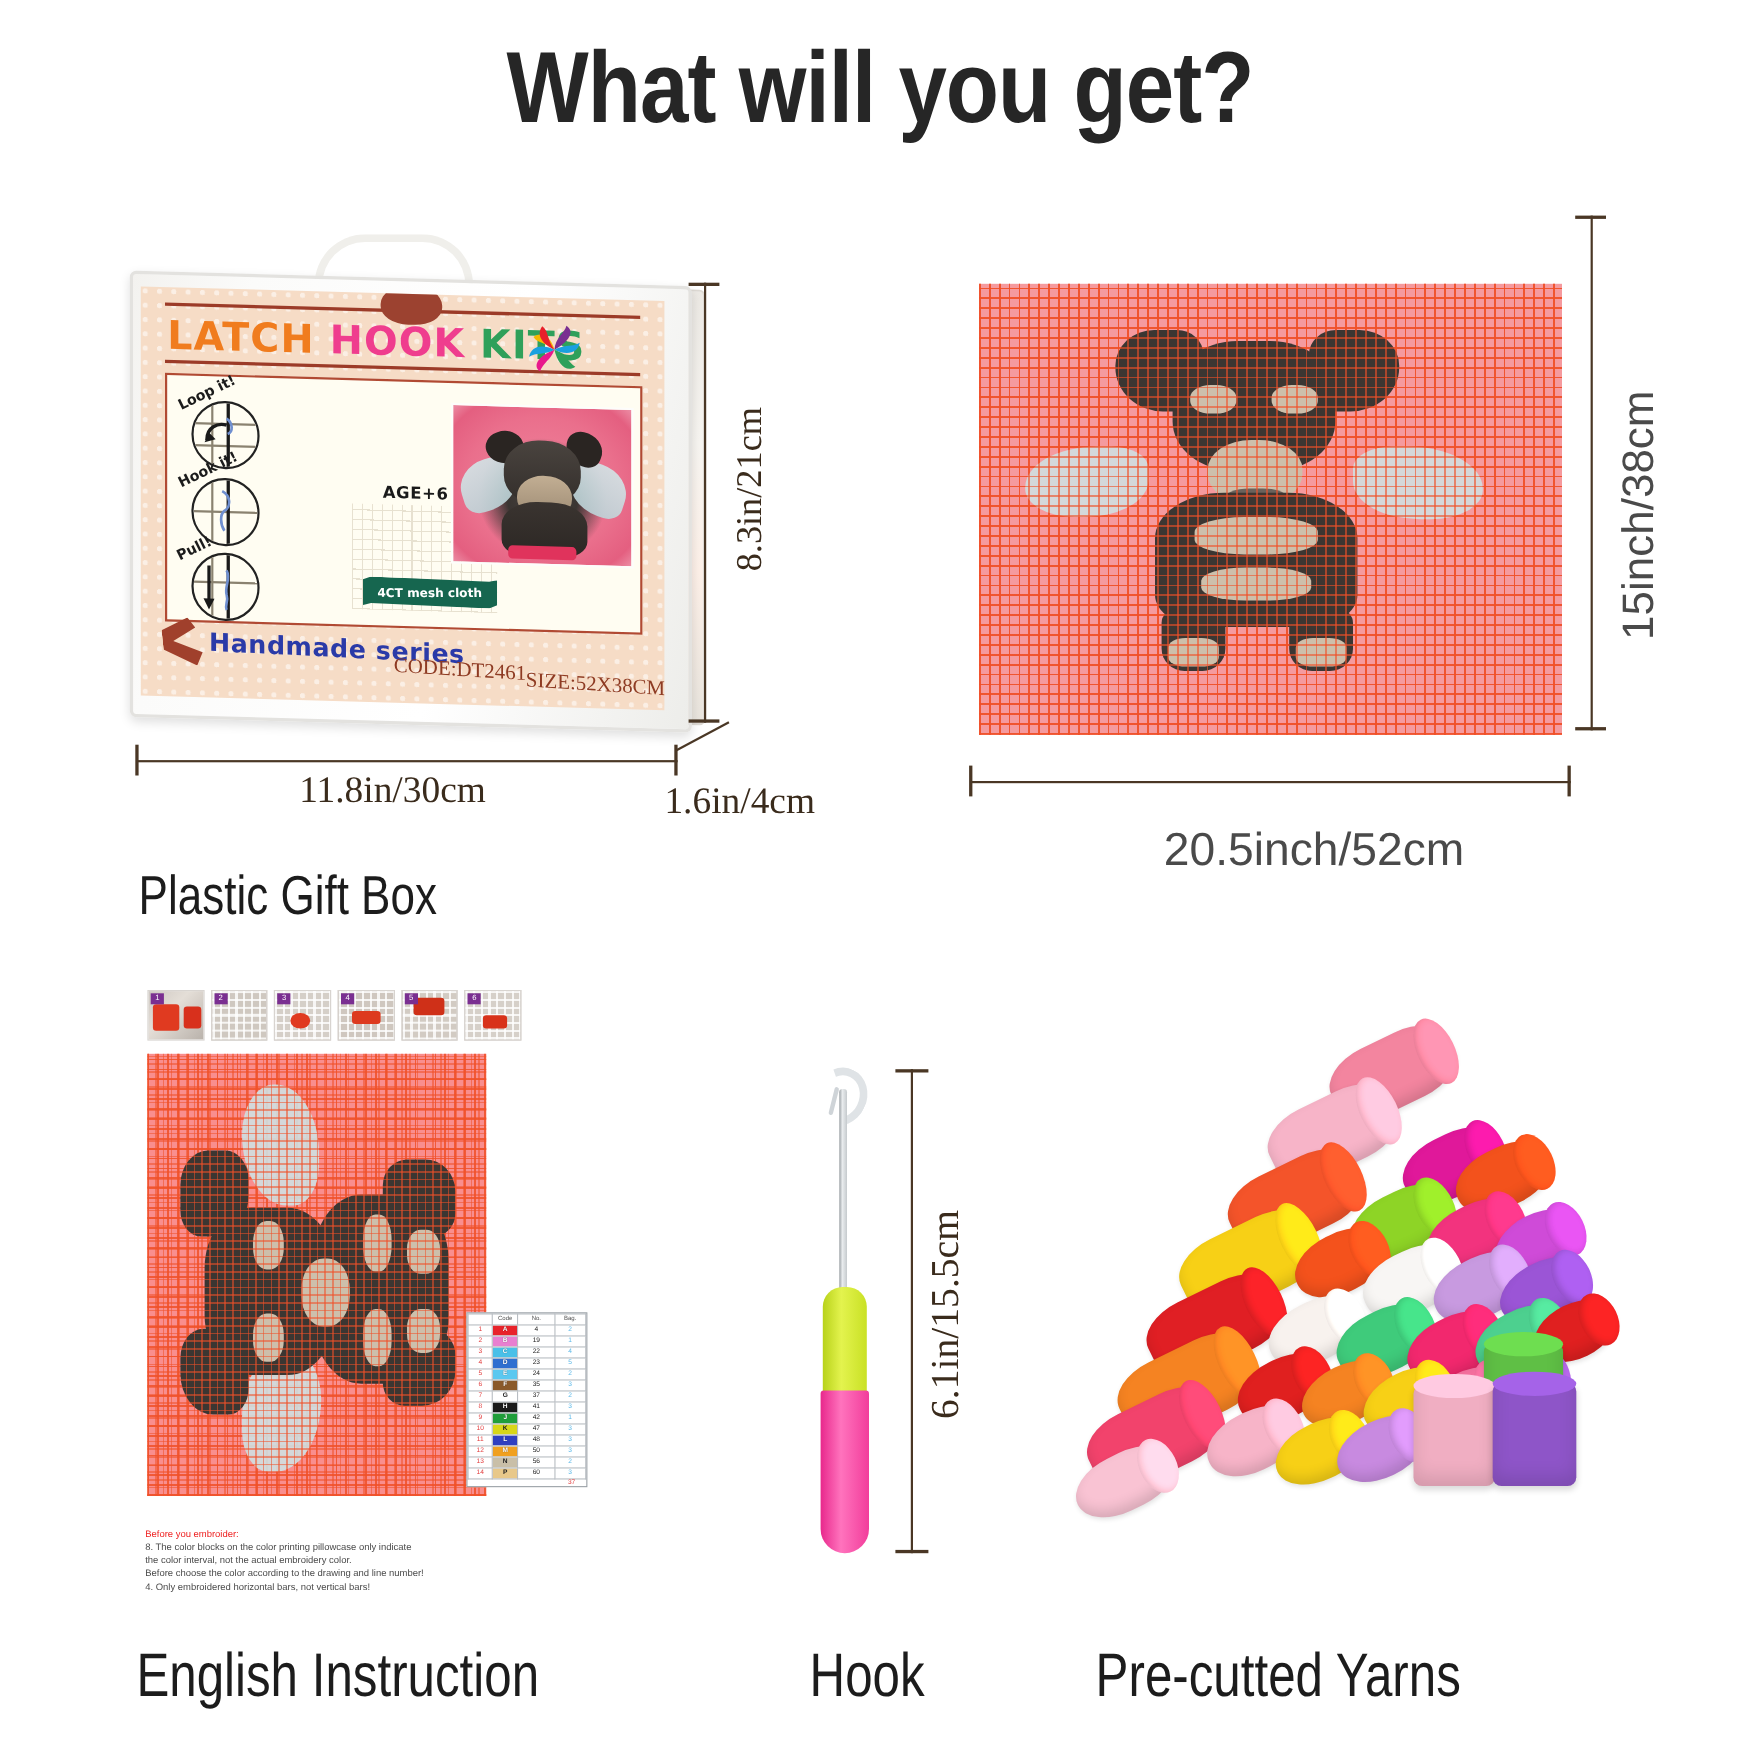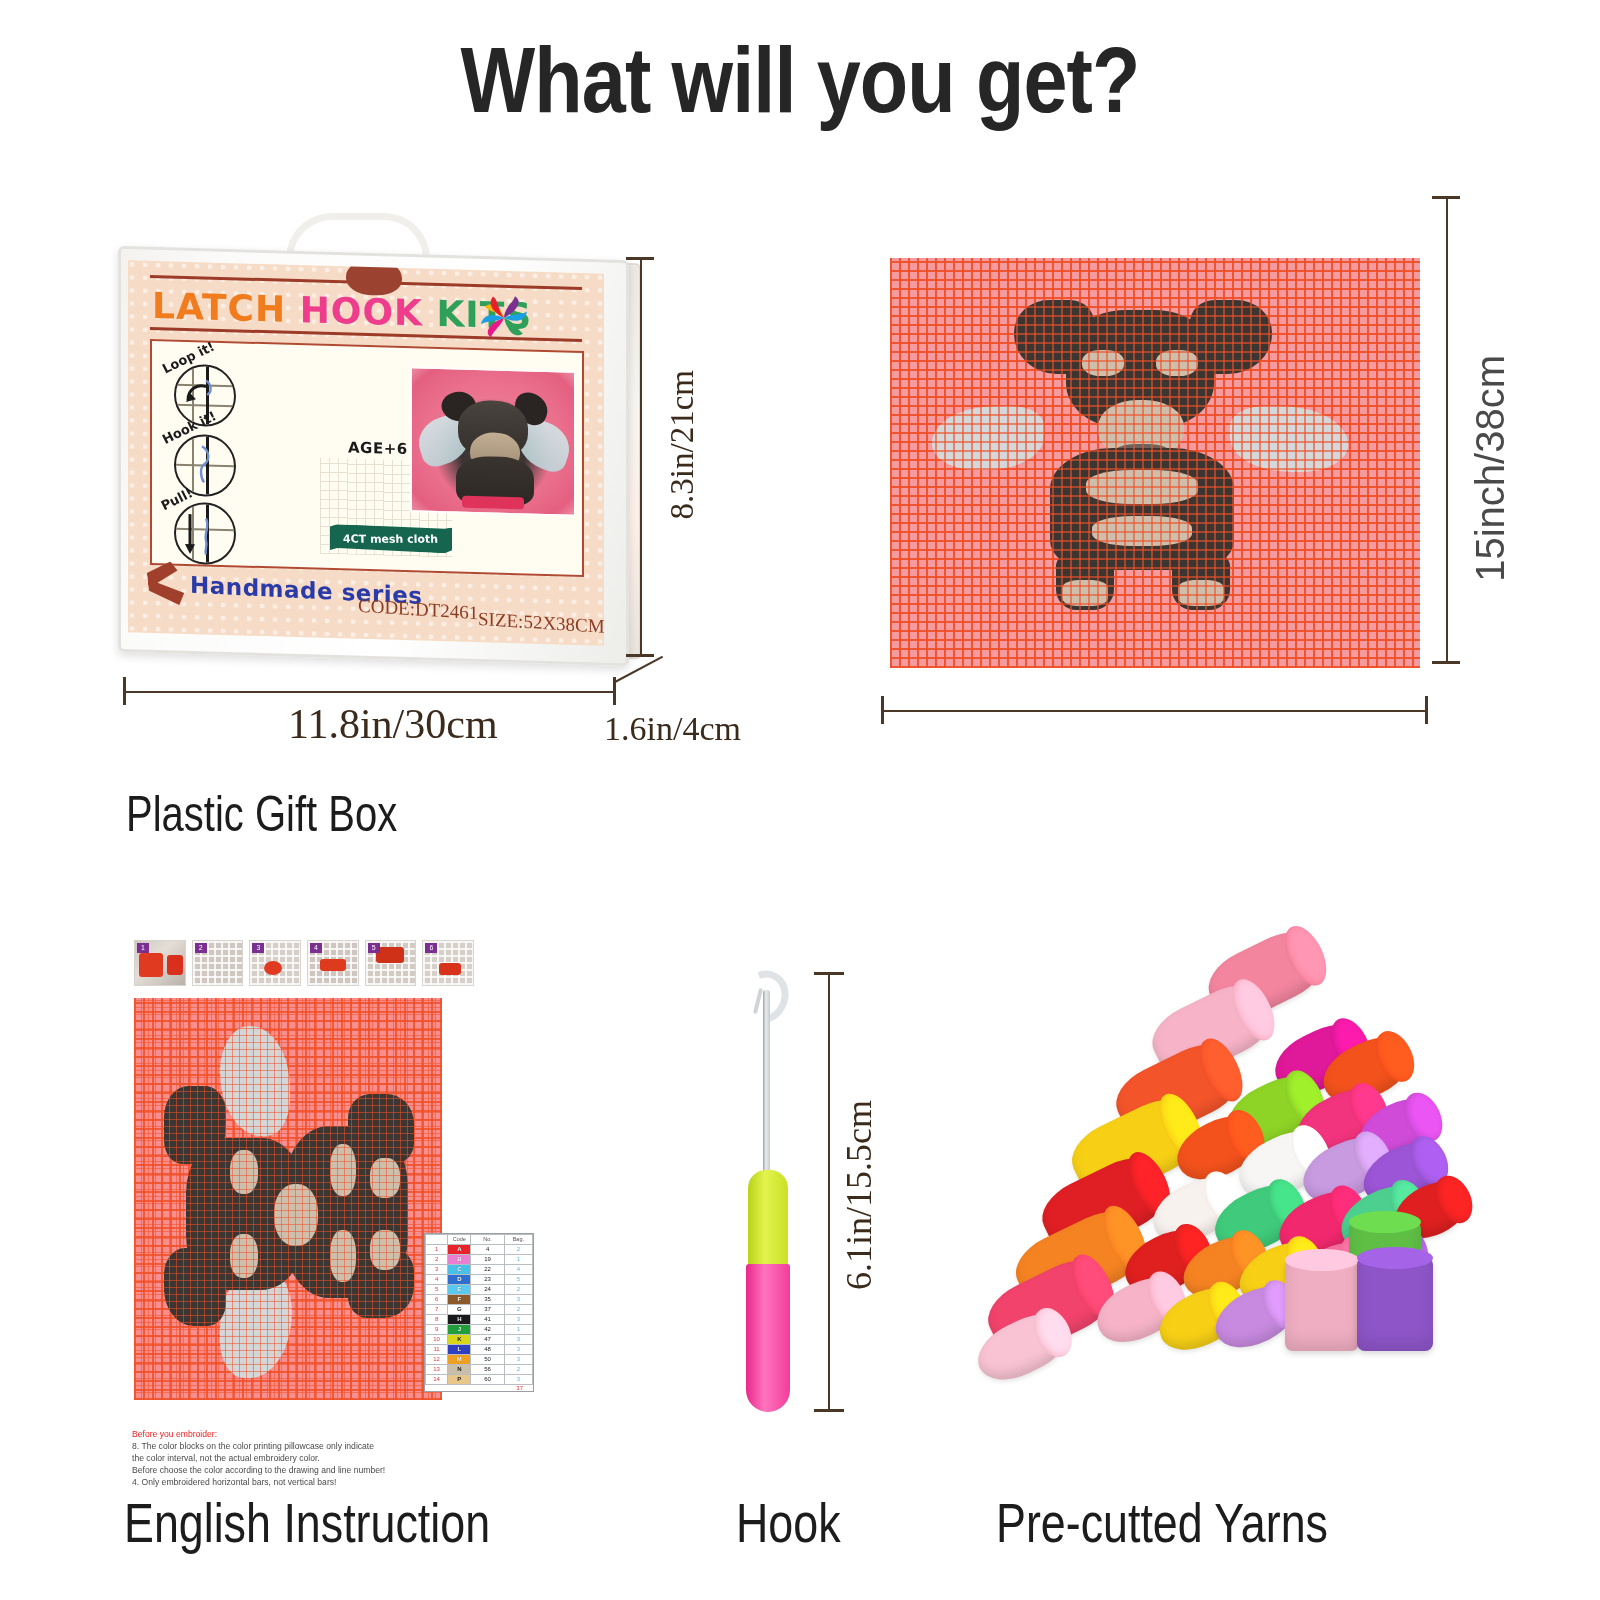--- a/index.html
+++ b/index.html
@@ -154,21 +154,21 @@
       repeating-linear-gradient(90deg, rgba(240,80,40,.85) 0 1.6px, transparent 1.6px 9px);
   }
 
   
   .m-dark{background:#3b3632;position:absolute;}
   .m-mid{background:#6a625b;position:absolute;}
   .m-lt{background:#cdbfab;position:absolute;}
   .m-wing{background:#cfe0e2;position:absolute;}
 
   
-  #sheet{position:absolute;left:126px;top:940px;width:400px;height:570px;}
+  #sheet{position:absolute;left:126px;top:900px;width:400px;height:570px;}
   .thumbstrip{position:absolute;left:8px;top:0;width:340px;height:52px;display:flex;gap:6px;}
   .thumb{
     width:52px;height:44px;border:1px solid #d8d4d0;position:relative;overflow:hidden;
     background:#ddd9d4;
   }
   .thumb .tnum{
     position:absolute;left:2px;top:2px;width:12px;height:10px;background:#7a2f91;
     color:#fff;font-size:7px;line-height:10px;text-align:center;
     font-family:"Liberation Sans",sans-serif;
   }
@@ -351,21 +351,21 @@
     <div class="tick" style="left:508px;top:449px;width:28px;height:3px;"></div>
 
     <div class="hline" style="left:6px;top:486px;width:492px;"></div>
     <div class="tick" style="left:5px;top:472px;width:3px;height:28px;"></div>
     <div class="tick" style="left:495px;top:472px;width:3px;height:28px;"></div>
 
     <div class="hline" style="left:497px;top:476px;width:54px;transform:rotate(-28deg);transform-origin:left center;"></div>
   </div>
 
   <div class="dimlbl" style="left:664px;top:370px;writing-mode:vertical-rl;transform:rotate(180deg);">8.3in/21cm</div>
-  <div class="dimlbl" style="left:272px;top:700px;font-size:42px;margin-left:16px;">11.8in/30cm</div>
+  <div class="dimlbl" style="left:272px;top:700px;font-size:34px;">11.8in/30cm</div>
   <div class="dimlbl" style="left:604px;top:710px;font-size:34px;">1.6in/4cm</div>
 
   <div class="cap" style="left:126px;top:785px;">Plastic Gift Box</div>
 
   <div style="position:absolute;left:890px;top:258px;width:530px;height:410px;">
     <div class="mesh" style="inset:0;"></div>
 
     <div style="position:absolute;inset:0;">
 
       <div class="m-wing" style="left:42px;top:148px;width:112px;height:64px;border-radius:58% 30% 52% 40%;opacity:.88;"></div>
@@ -399,20 +399,21 @@
 
     <div class="vline" style="left:556px;top:-62px;height:468px;"></div>
     <div class="tick" style="left:542px;top:-62px;width:28px;height:3px;"></div>
     <div class="tick" style="left:542px;top:403px;width:28px;height:3px;"></div>
     <div class="hline" style="left:-8px;top:452px;width:546px;"></div>
     <div class="tick" style="left:-9px;top:438px;width:3px;height:28px;"></div>
     <div class="tick" style="left:535px;top:438px;width:3px;height:28px;"></div>
   </div>
 
   <div class="dimlbl sans" style="left:1468px;top:355px;writing-mode:vertical-rl;transform:rotate(180deg);font-size:40px;">15inch/38cm</div>
+  <div class="dimlbl sans" style="left:1058px;top:748px;font-size:42px;">20.5inch/52cm</div>
 
   <div id="sheet">
     <div class="thumbstrip">
       <div class="thumb" style="background:linear-gradient(135deg,#cfc9c3 0%,#e4ded7 40%,#b9b2ab 100%);">
         <div style="position:absolute;left:4px;top:12px;width:24px;height:24px;background:#e03a20;border-radius:3px;"></div>
         <div style="position:absolute;left:32px;top:14px;width:16px;height:20px;background:#d8301c;border-radius:3px;"></div>
         <div class="tnum">1</div>
       </div>
       <div class="thumb" style="background:#cfc8c0;">
         <div class="tm"></div>

